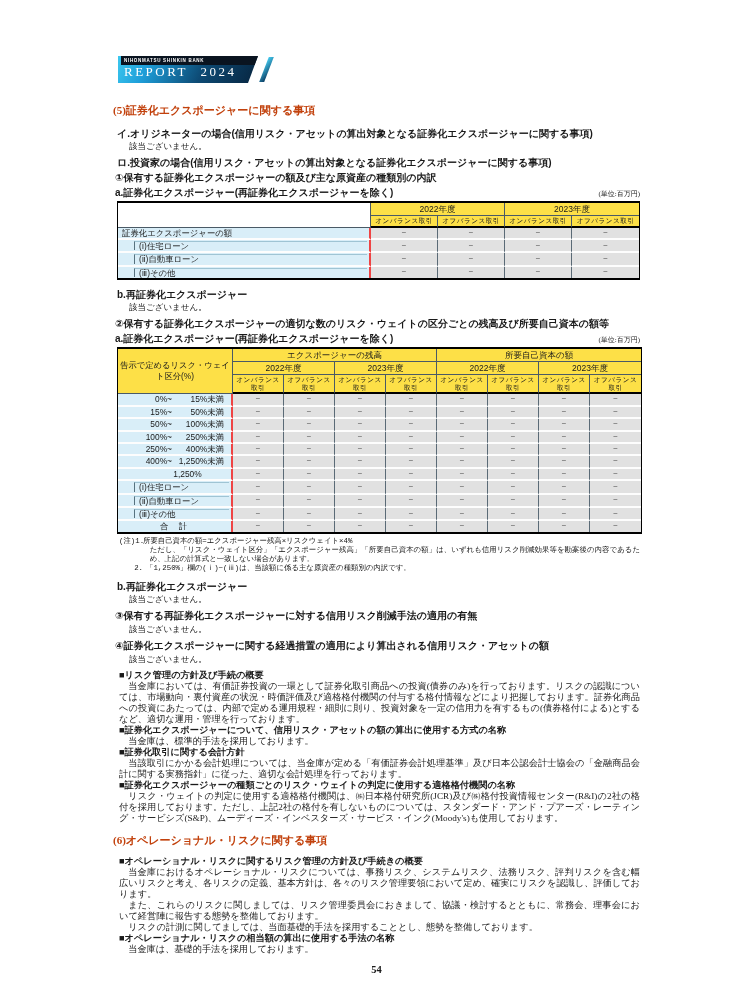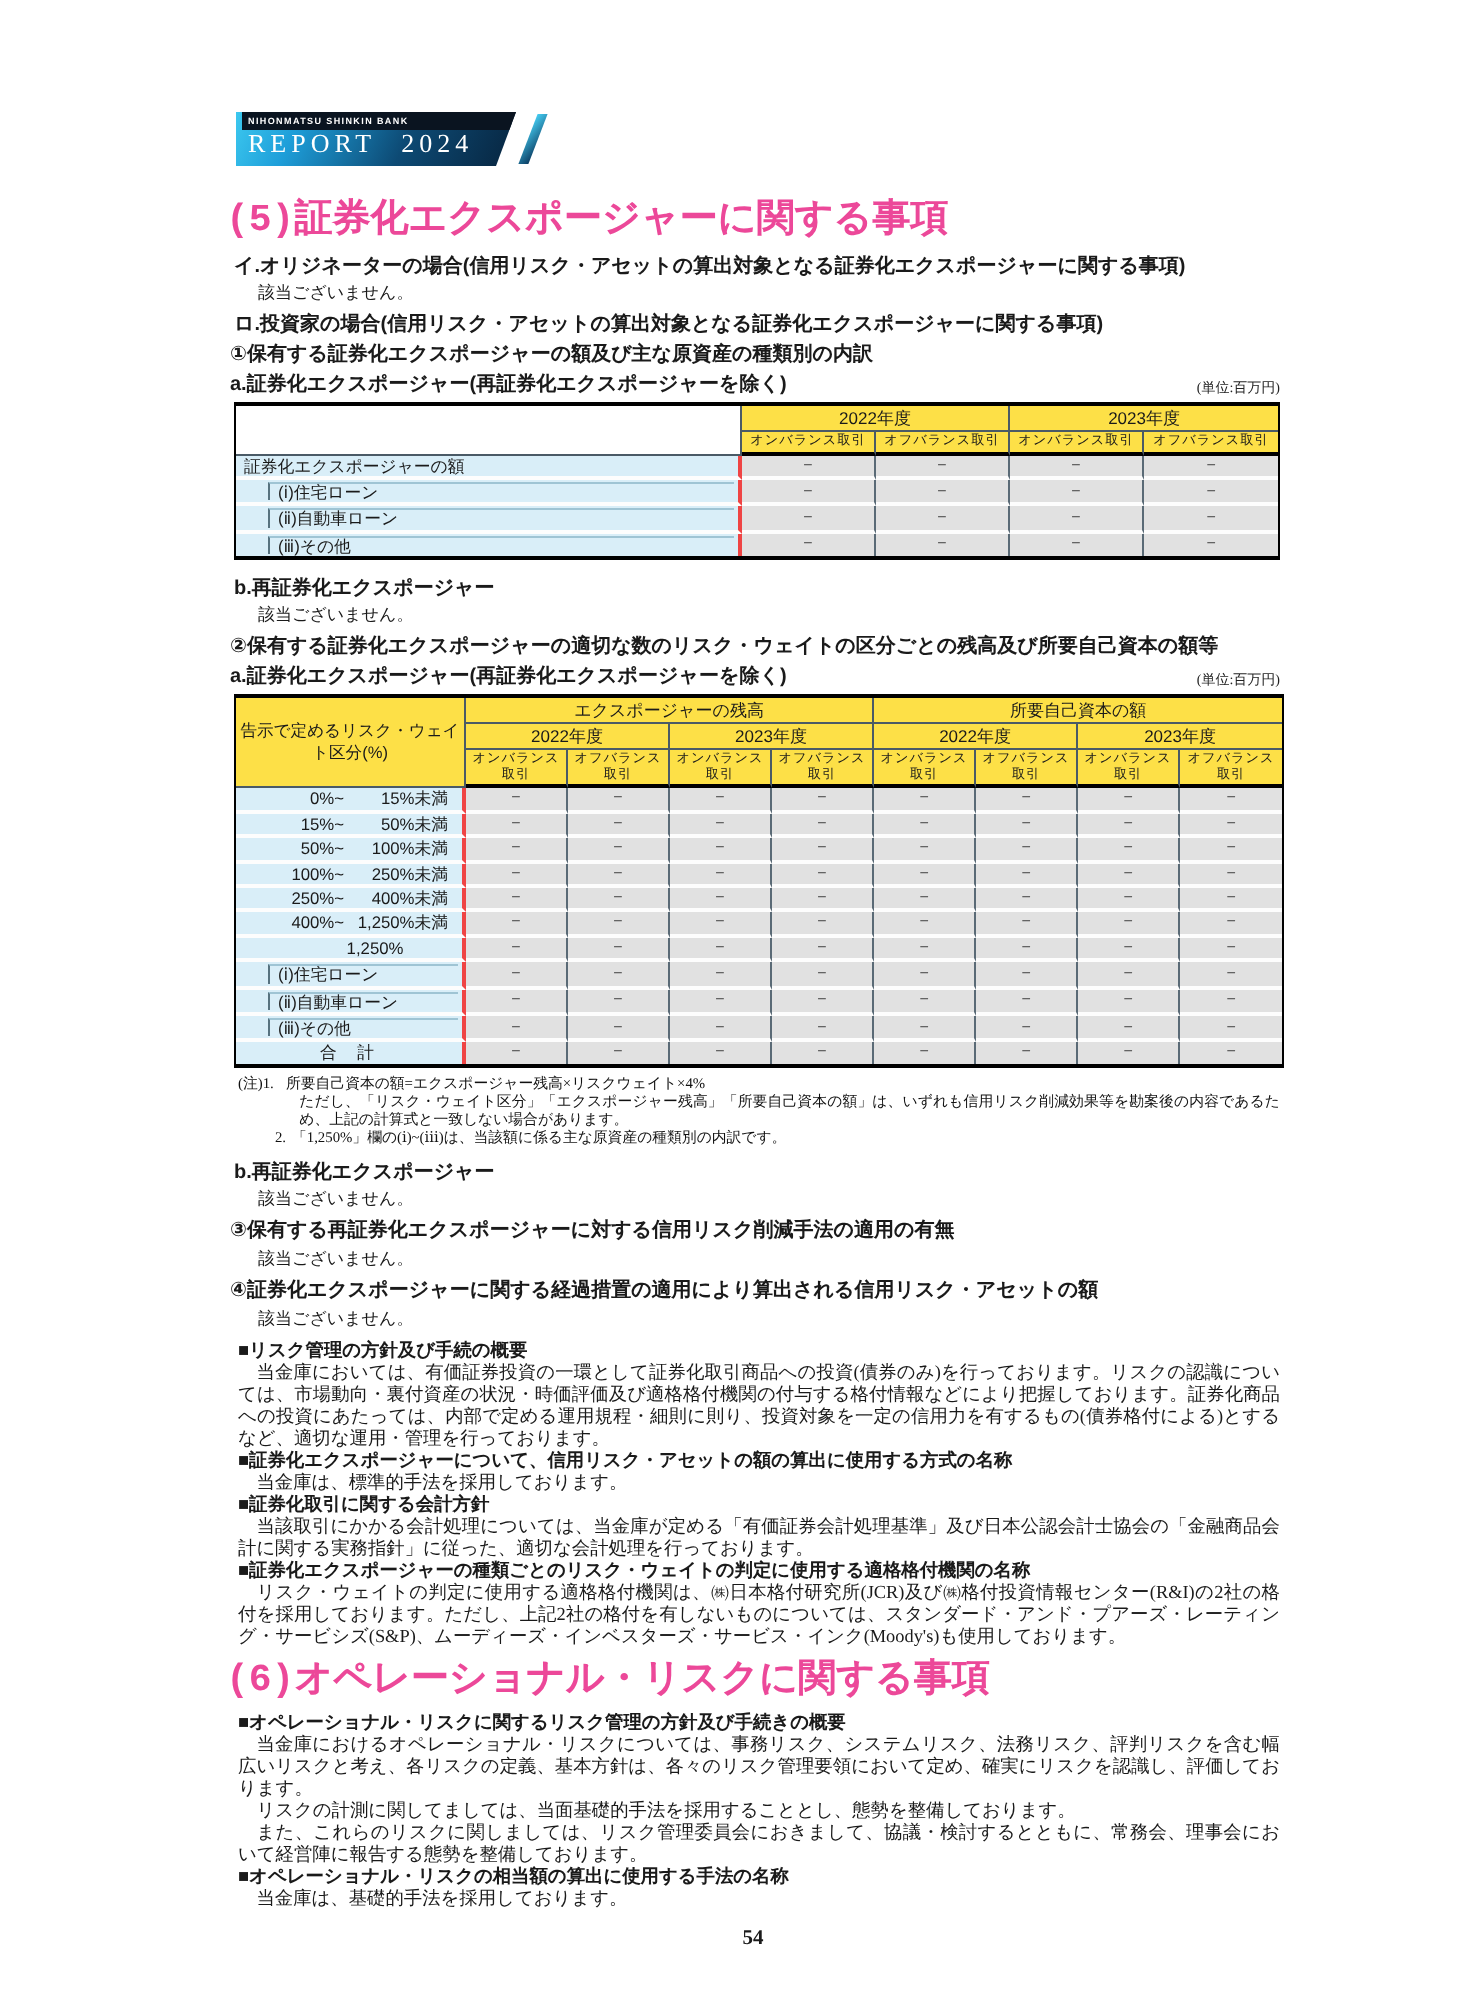--- a/index.html
+++ b/index.html
@@ -14,22 +14,22 @@
   .banner-strip{position:absolute;left:3px;top:0;right:0;height:9px;background:#0a1420;}
   .bank-name{position:relative;display:block;font-family:"Liberation Sans","DejaVu Sans",sans-serif;
       font-weight:bold;font-size:4.5px;letter-spacing:.7px;color:#fff;padding:2.5px 0 0 6px;line-height:1;}
   .report-title{position:relative;display:block;font-family:"Liberation Serif","DejaVu Serif",serif;
       font-size:13px;color:#fff;letter-spacing:2.5px;word-spacing:7px;padding:2px 0 0 6px;line-height:1;}
   .banner-slash{position:absolute;right:-11px;top:1px;width:5px;height:25px;
       background:linear-gradient(115deg,#45cdf2,#0b3d63);transform:skewX(-21deg);}
 
   
   .content{position:absolute;left:113px;top:101px;width:527px;}
-  .h-cyan{font-family:Liberation Mono, monospace;font-weight:bold;
-      font-size:19px;line-height:19px;color:#ec4899;margin:0 0 7px 0;}
+  .h-cyan{font-family:Liberation Serif, serif;font-weight:bold;
+      font-size:11px;line-height:19px;color:#c2410c;margin:0 0 7px 0;}
   .h-sub{font-family:"Liberation Sans","DejaVu Sans",sans-serif;font-weight:bold;
       font-size:10px;line-height:13px;margin:2px 0 1px 4px;}
   .h-num{font-family:"Liberation Sans","DejaVu Sans",sans-serif;font-weight:bold;
       font-size:10px;line-height:14px;margin:2px 0 1px 2px;}
   .na{font-size:8.5px;line-height:11px;margin:0 0 4px 16px;}
   .a-row{display:flex;align-items:flex-end;justify-content:space-between;margin:1px 0 2px 2px;}
   .unit{font-size:7px;color:#222;line-height:9px;}
 
   
   table{border-collapse:separate;border-spacing:0;table-layout:fixed;width:523px;
@@ -53,21 +53,21 @@
   tbody tr:last-child td{border-bottom:none;}
   .lblin{display:block;padding-left:2px;}
   td.lbl.sub .lblin{margin-left:14px;border-left:1px solid #57727f;border-top:1px solid #9fc4d4;padding-left:4px;}
   td.lbl.total .lblin{text-align:center;letter-spacing:4px;}
   td.lbl.single .lblin{text-align:center;padding-left:26px;}
   td.lbl .rw{display:flex;}
   td.lbl .rw-l{flex:1;text-align:right;}
   td.lbl .rw-r{width:52px;text-align:right;padding-right:5px;}
 
   
-  .notes{margin:3px 0 0 6px;font-size:7.4px;line-height:9px;color:#111;}
+  .notes{margin:3px 0 0 6px;font-size:7.4px;line-height:9px;color:#111;font-family:Liberation Mono, monospace;}
   .note{display:flex;}
   .note-label{width:24px;flex:none;}
   .note-label.n2{text-align:right;padding-right:3px;}
   .note-body{flex:1;}
   .note-body .cont{margin-left:.9em;text-align:justify;}
 
   
   .blocks{margin:5px 0 0 6px;font-size:9.2px;line-height:11px;}
   .bh{font-weight:bold;margin:0;}
   .bp{margin:0;text-indent:1em;text-align:justify;}
@@ -397,22 +397,22 @@
       <p class="bh">■証券化取引に関する会計方針</p>
       <p class="bp">当該取引にかかる会計処理については、当金庫が定める「有価証券会計処理基準」及び日本公認会計士協会の「金融商品会計に関する実務指針」に従った、適切な会計処理を行っております。</p>
       <p class="bh">■証券化エクスポージャーの種類ごとのリスク・ウェイトの判定に使用する適格格付機関の名称</p>
       <p class="bp">リスク・ウェイトの判定に使用する適格格付機関は、㈱日本格付研究所(JCR)及び㈱格付投資情報センター(R&amp;I)の2社の格付を採用しております。ただし、上記2社の格付を有しないものについては、スタンダード・アンド・プアーズ・レーティング・サービシズ(S&amp;P)、ムーディーズ・インベスターズ・サービス・インク(Moody's)も使用しております。</p>
     </div>
 
     <div class="h-cyan sec6-title">(6)オペレーショナル・リスクに関する事項</div>
     <div class="blocks" style="margin-top:0">
       <p class="bh">■オペレーショナル・リスクに関するリスク管理の方針及び手続きの概要</p>
       <p class="bp">当金庫におけるオペレーショナル・リスクについては、事務リスク、システムリスク、法務リスク、評判リスクを含む幅広いリスクと考え、各リスクの定義、基本方針は、各々のリスク管理要領において定め、確実にリスクを認識し、評価しております。</p>
+      <p class="bp">また、これらのリスクに関しましては、リスク管理委員会におきまして、協議・検討するとともに、常務会、理事会において経営陣に報告する態勢を整備しております。</p>
       <p class="bp">リスクの計測に関してましては、当面基礎的手法を採用することとし、態勢を整備しております。</p>
-      <p class="bp">また、これらのリスクに関しましては、リスク管理委員会におきまして、協議・検討するとともに、常務会、理事会において経営陣に報告する態勢を整備しております。</p>
       <p class="bh">■オペレーショナル・リスクの相当額の算出に使用する手法の名称</p>
       <p class="bp">当金庫は、基礎的手法を採用しております。</p>
     </div>
 
     <div class="page-num">54</div>
 
   </div>
 </div>
 
 </body></html>

